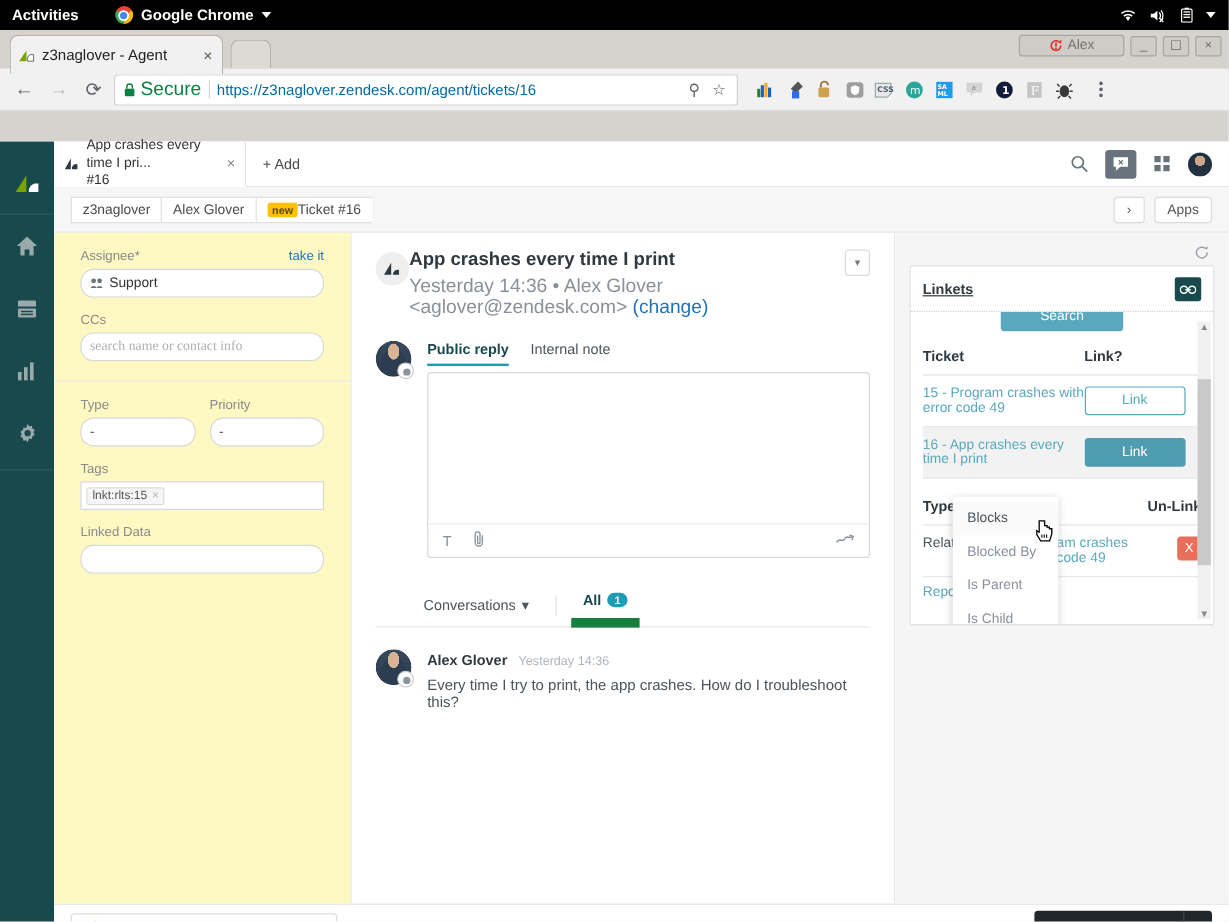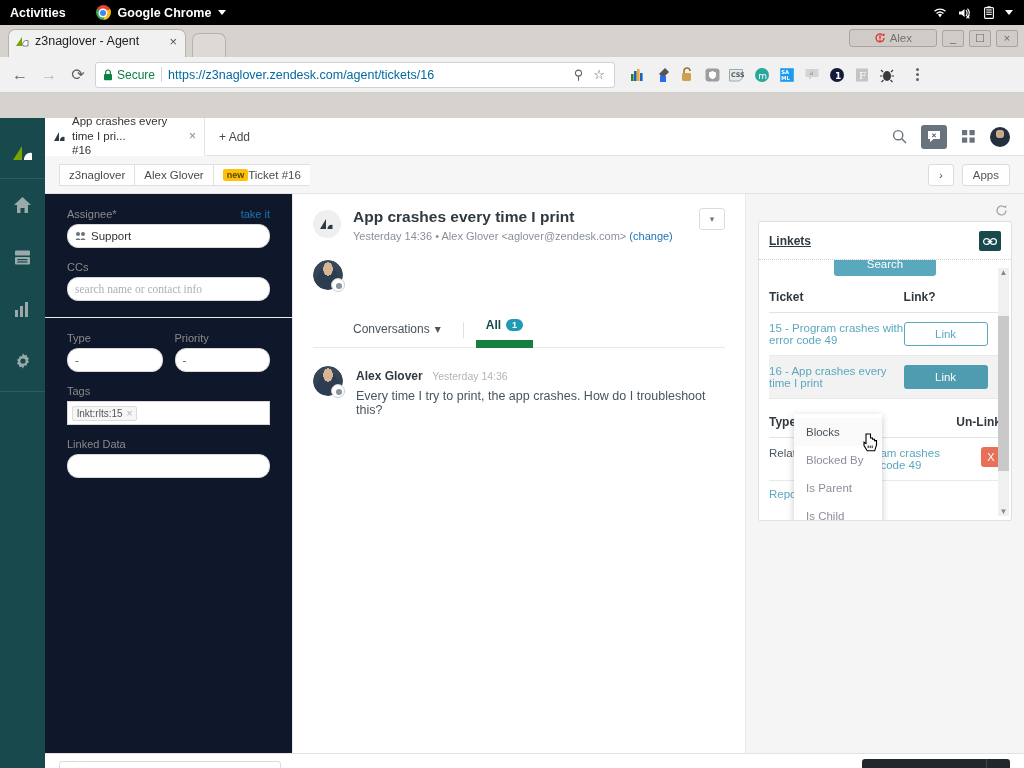--- a/index.html
+++ b/index.html
@@ -33,21 +33,21 @@
   .gnome-right { margin-left:auto; display:flex; align-items:center; gap:11px; margin-right:11px; }
   .gnome-right svg { display:block; }
 
   
   .chrome-win { position:absolute; top:25px; left:0; width:1024px; height:743px; background:#d6d2ce; }
   .chrome-tabstrip { position:relative; height:32px; background:#d6d2ce; }
   .ctab {
     position:absolute; left:8px; top:4px; width:178px; height:28px;
     background:#f1f1f1; border-top-left-radius:7px; border-top-right-radius:7px;
     border:1px solid #b7b2ad; border-bottom:none;
-    display:flex; align-items:flex-start; padding:4px 6px; gap:6px;
+    display:flex; align-items:center; padding:16px 6px; gap:6px;
     font-size:12.5px; color:#222;
   }
   .ctab-fav { width:14px;height:14px;flex:none;position:relative; }
   .ctab-title { flex:1; white-space:nowrap; overflow:hidden; text-overflow:ellipsis; }
   .ctab-close { color:#555; font-size:13px; cursor:pointer; padding:0 2px; }
   .ctab-new {
     position:absolute; left:192px; top:8px; width:34px; height:24px;
     border:1px solid #b7b2ad; border-bottom:none;
     border-top-left-radius:7px; border-top-right-radius:7px; background:#ddd9d5;
   }
@@ -64,21 +64,21 @@
     height:36px; background:#f1f1f1; border-bottom:1px solid #cfcfcf;
     display:flex; align-items:center; padding:0 8px; gap:5px;
   }
   .nav-btn { width:24px;height:24px;display:flex;align-items:center;justify-content:center;color:#5f6368;font-size:16px; }
   .nav-btn.disabled { color:#bdbdbd; }
   .omnibox {
     flex:1; height:26px; background:#fff; border:1px solid #cfd3d6; border-radius:3px;
     display:flex; align-items:center; padding:0 7px; gap:6px; font-size:12.5px; color:#222;
     max-width:520px;
   }
-  .secure { color:#0b8043; display:flex; align-items:center; gap:4px; font-size:12px; }
+  .secure { color:#0b8043; display:flex; align-items:center; gap:4px; font-size:16px; }
   .omnibox .sep { width:1px;height:15px;background:#d6d6d6; }
   .omnibox .url { flex:1; color:#0369a1; white-space:nowrap; overflow:hidden; }
   .omni-ico { color:#5f6368; font-size:13px; padding:0 2px; }
   .ext-row { display:flex; align-items:center; gap:3px; margin-left:6px; }
   .ext { width:22px;height:22px;display:flex;align-items:center;justify-content:center; }
   .kebab { width:20px; display:flex; flex-direction:column; align-items:center; gap:2px; margin-left:4px; }
   .kebab i { width:3px;height:3px;border-radius:50%;background:#5f6368;display:block; }
 
   
   .zd { position:absolute; top:93px; left:0; width:1024px; height:675px; background:#fff; display:flex; }
@@ -113,45 +113,45 @@
            display:flex; align-items:center; padding:0 9px; font-size:11.5px; color:#4a4a4a; }
   .crumb:last-of-type { border-right:1px solid #e0e0e0; background:#f2f2f2; gap:6px; }
   .badge-new { background:#ffc107; color:#5a4600; font-size:9px; padding:1px 4px; border-radius:2px; font-weight:bold; }
   .bread-right { margin-left:auto; display:flex; align-items:center; gap:8px; }
   .bbtn { border:1px solid #dcdcdc; background:#fff; border-radius:3px; height:22px;
           padding:0 10px; display:flex; align-items:center; font-size:11.5px; color:#555; }
 
   .zd-body { flex:1; display:flex; min-height:0; background:#fff; }
 
   
-  .props { width:248px; flex:none; background:#0f172a; border-right:1px solid #e9e9e9; padding:14px 22px 0 22px; }
+  .props { width:248px; flex:none; background:#fef9c3; border-right:1px solid #e9e9e9; padding:14px 22px 0 22px; }
   .fld { margin-bottom:13px; }
   .fld-lbl { font-size:11px; color:#8a8a8a; margin-bottom:4px; display:flex; align-items:center; }
   .takeit { margin-left:auto; color:#1f73b7; font-size:11px; }
   .inp { height:24px; border:1px solid #d8d8d8; border-radius:11px; background:#fff;
          display:flex; align-items:center; padding:0 7px; font-size:11.5px; color:#333; gap:5px; }
   .inp.ph { color:#b0b0b0;font-family:Liberation Serif, serif; }
   .inp.blank { color:#555; }
   .props-sep { border-top:1px solid #ececec; margin:16px -22px 14px -22px; }
   .two { display:flex; gap:12px; }
   .two .fld { flex:1; }
   .tagbox { min-height:24px; border:1px solid #d8d8d8; border-radius:0; background:#fff;
             display:flex; align-items:center; padding:2px 4px; }
   .tagchip { border:1px solid #dcdcdc; background:#f6f6f6; border-radius:2px;
              padding:1px 4px; font-size:10px; color:#555; display:flex; align-items:center; gap:4px; }
   .tagchip .x { color:#b5b5b5; font-size:10px; }
 
   
   .conv { flex:1; min-width:0; display:flex; flex-direction:column; border-right:1px solid #e9e9e9; }
   .conv-scroll { flex:1; overflow:hidden; padding:14px 20px 0 20px; }
-  .tkt-head { display:flex; align-items:flex-start; gap:12px; margin-bottom:18px; }
+  .tkt-head { display:flex; align-items:flex-start; margin-bottom:18px; }
   .tkt-ava { width:28px;height:28px;border-radius:50%;background:#efefef;flex:none;
              display:flex;align-items:center;justify-content:center;margin-top:2px; }
   .tkt-title { font-size:15.5px; font-weight:bold; color:#2f3941; }
-  .tkt-sub { font-size:11px; color:#8a9099; margin-top:4px; }
+  .tkt-sub { font-size:16px; color:#8a9099; margin-top:4px; }
   .tkt-sub a { color:#1f73b7; text-decoration:none; }
   .tkt-caret { margin-left:auto; width:26px;height:22px;border:1px solid #dcdcdc;border-radius:3px;
                background:#fff; display:flex;align-items:center;justify-content:center;color:#777;font-size:9px; }
 
   .reply-wrap { display:flex; gap:13px; align-items:flex-start; }
   .ava-photo { width:30px;height:30px;border-radius:50%;flex:none;position:relative;overflow:visible;
     background:
       radial-gradient(ellipse at 50% 30%, #d8b394 0 22%, transparent 23%),
       radial-gradient(ellipse at 50% 90%, #2c3d52 0 55%, transparent 56%),
       linear-gradient(#384a5e,#2b3a4b);
@@ -548,20 +548,43 @@
                     <span> • </span>
                     <span>Alex Glover &lt;aglover@zendesk.com&gt;</span>
                     <a href="#">(change)</a>
                   </div>
                 </span>
                 <span class="tkt-caret">▾</span>
               </div>
 
               <div class="reply-wrap">
                 <span class="ava-photo"></span>
+                <div class="reply-col">
+                  <div class="reply-tabs">
+                    <span class="rtab active">Public reply</span>
+                    <span class="rtab">Internal note</span>
+                  </div>
+                  <div class="composer">
+                    <div class="composer-area"></div>
+                    <div class="composer-bar">
+                      <span>T</span>
+                      <span>
+                        <svg width="11" height="14" viewBox="0 0 11 14">
+                            <path d="M8 4v6a3 3 0 0 1-6 0V3.2a2 2 0 0 1 4 0V10a1 1 0 0 1-2 0V4.2" stroke="#8a9099" stroke-width="1.1" fill="none"></path>
+                          </svg>
+                      </span>
+                      <span class="right">
+                        <svg width="16" height="13" viewBox="0 0 16 13">
+                            <path d="M1 9c3-5 5 1 7-3s4 1 6-2" stroke="#8a9099" stroke-width="1.2" fill="none"></path>
+                            <path d="M12 3l3 1-1 3" stroke="#8a9099" stroke-width="1.2" fill="none"></path>
+                          </svg>
+                      </span>
+                    </div>
+                  </div>
+                </div>
               </div>
 
               <div class="conv-tabs">
                 <span class="ctab2">
                   <span>Conversations</span>
                   <span>▾</span>
                 </span>
                 <span class="cdiv"></span>
                 <span class="ctab2 active">
                   <span>All</span>

